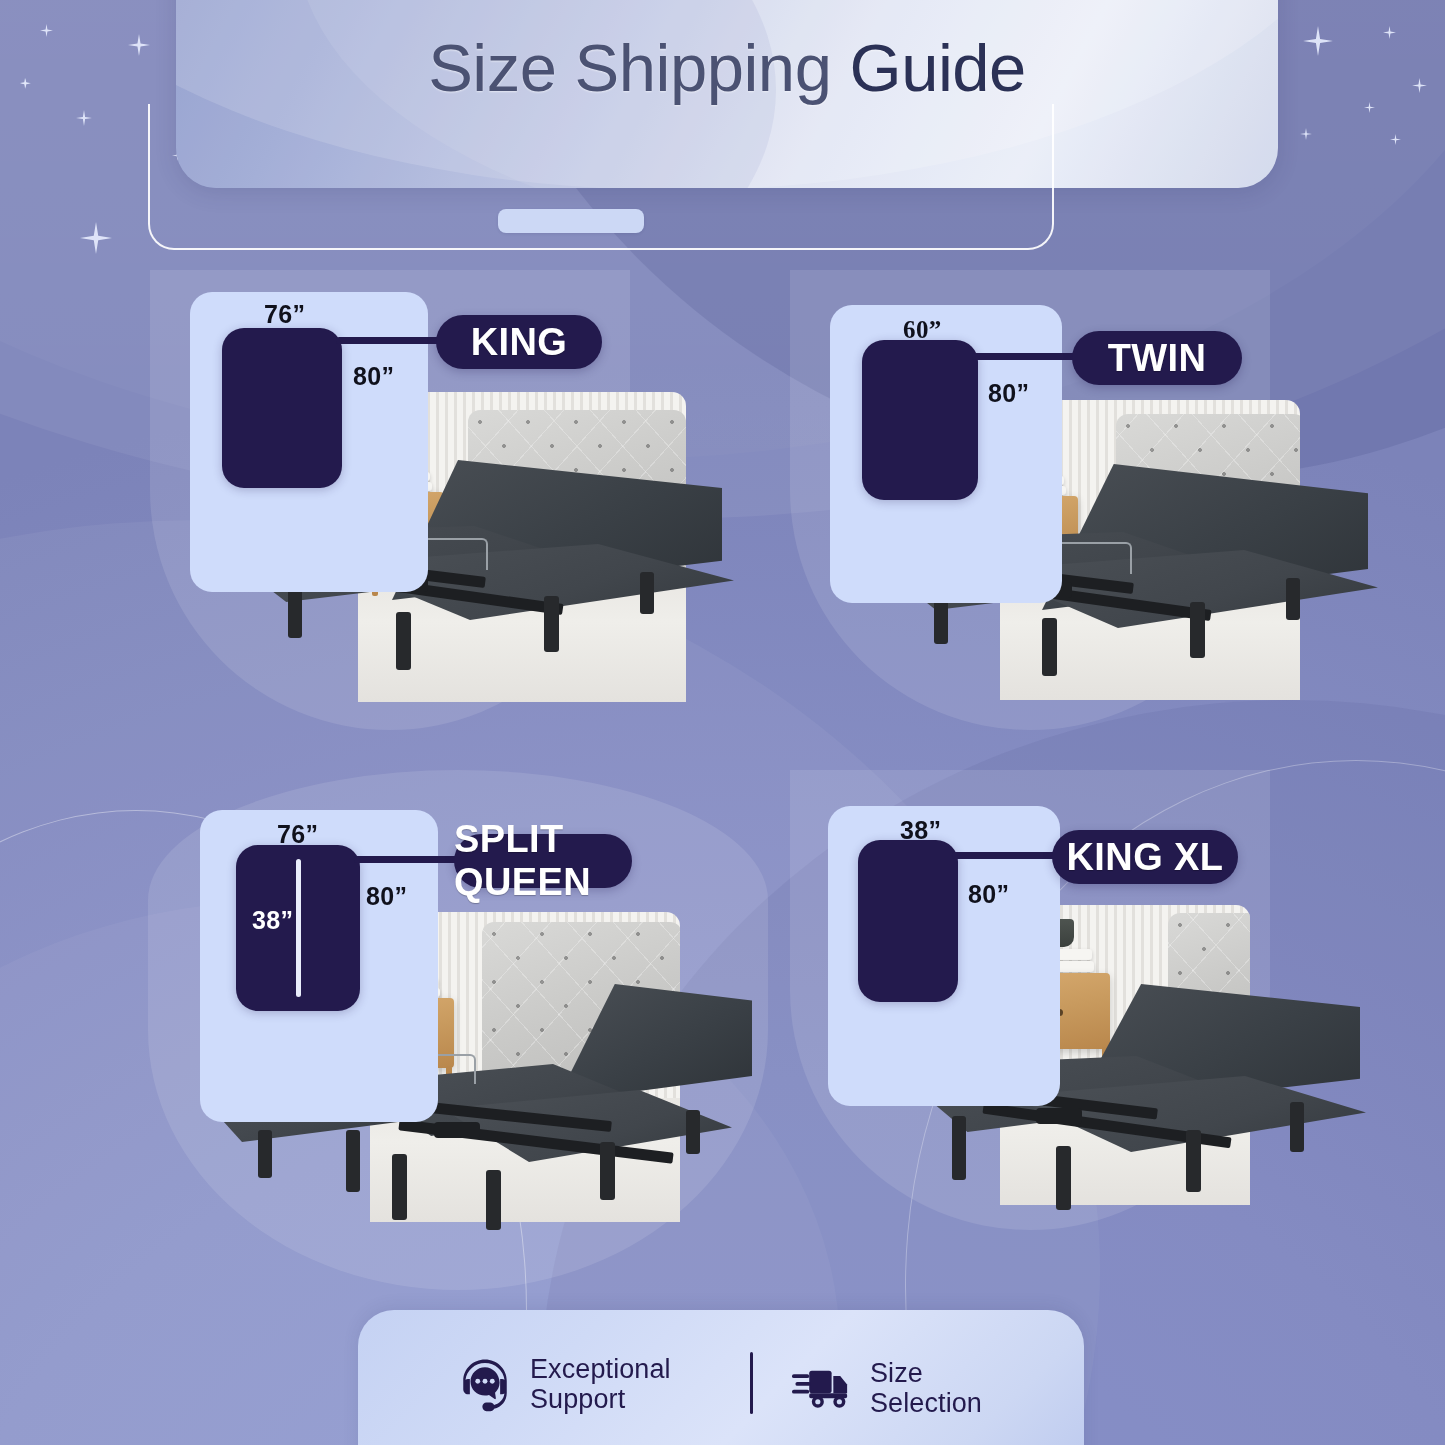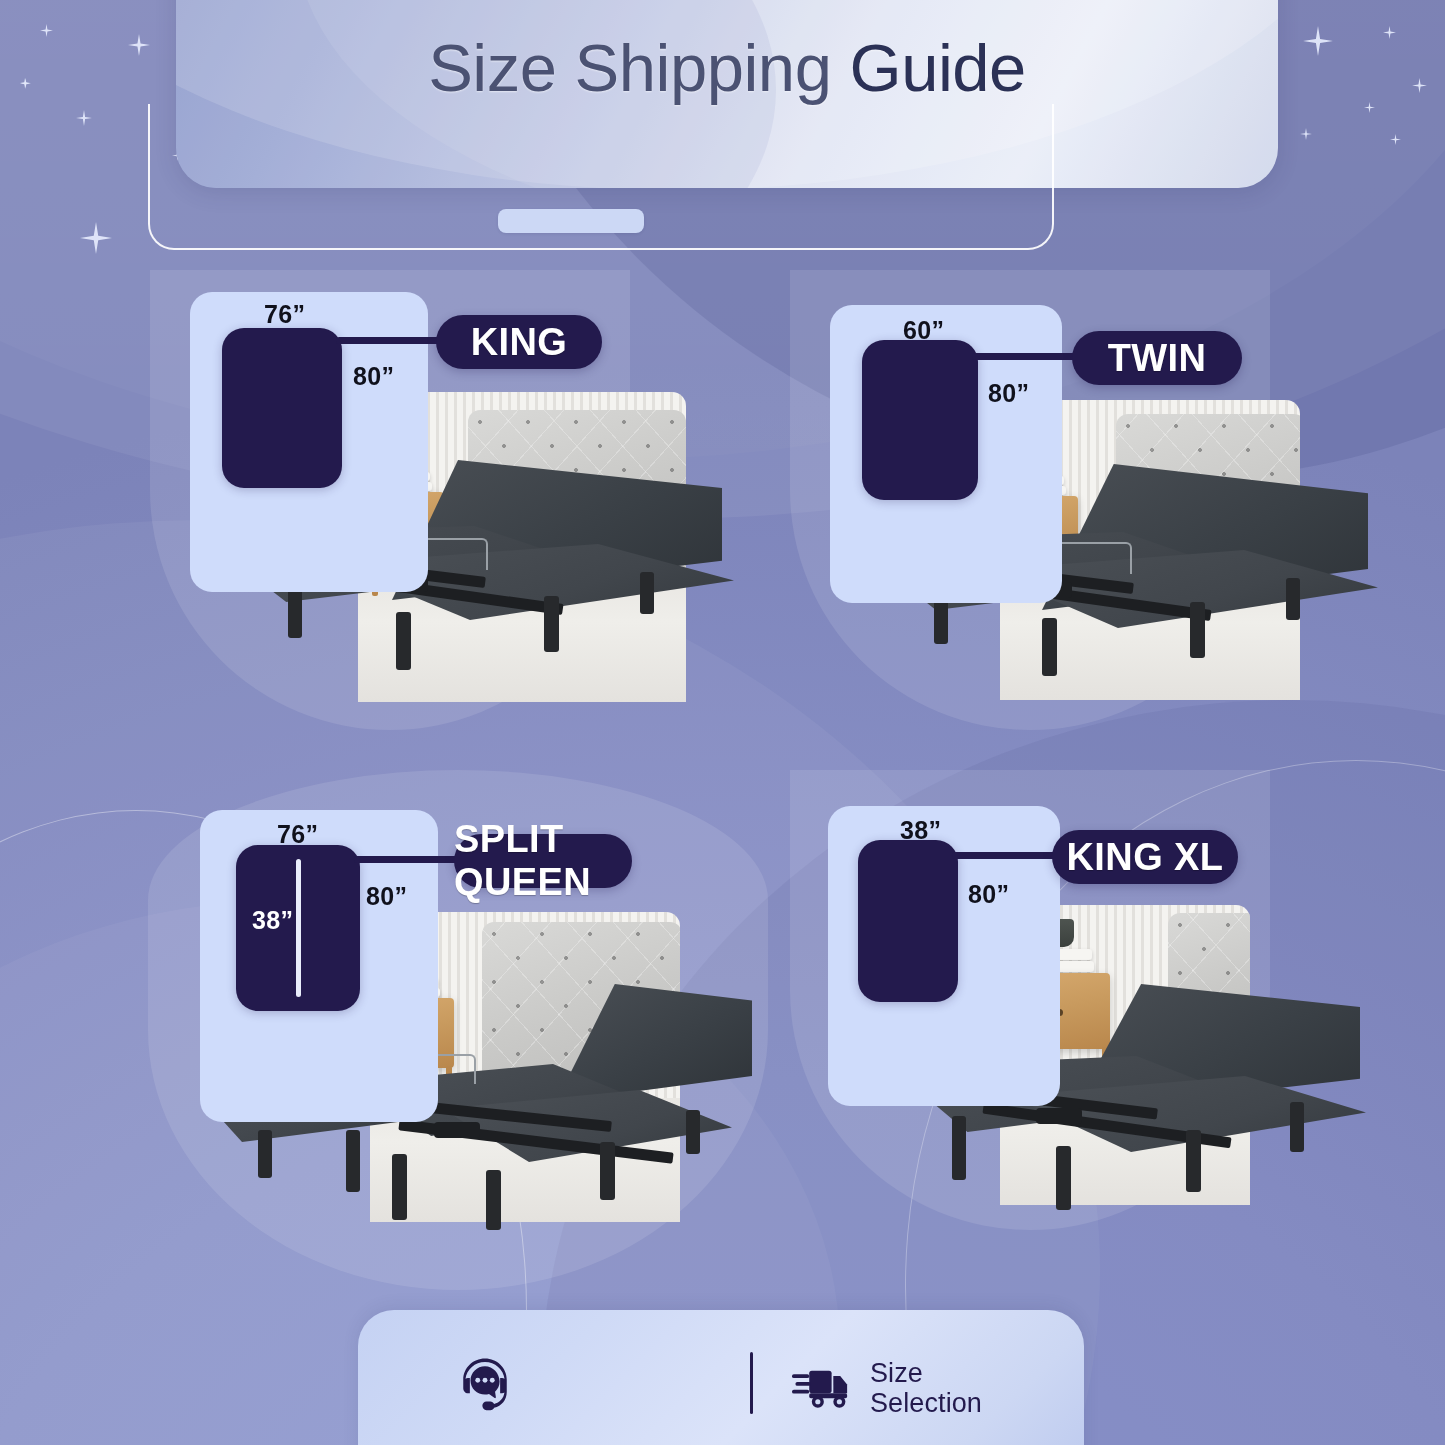--- a/index.html
+++ b/index.html
@@ -258,21 +258,21 @@
       <div class="bed-rail" style="left:106px;top:136px;width:260px;height:11px;transform:rotate(8deg);"></div>
       <div class="bed-rail" style="left:180px;top:126px;width:46px;height:16px;border-radius:4px;"></div>
       <div class="bed-post" style="left:88px;top:134px;width:14px;height:54px;"></div>
       <div class="bed-post" style="left:196px;top:162px;width:15px;height:58px;"></div>
       <div class="bed-post" style="left:344px;top:146px;width:15px;height:56px;"></div>
       <div class="bed-post" style="left:440px;top:122px;width:14px;height:42px;"></div>
     </div>
 
     <div class="panel" style="left:830px;top:305px;width:232px;height:298px;"></div>
     <div class="mattress" style="left:862px;top:340px;width:116px;height:160px;"></div>
-    <div class="dim" style="left:903px;top:316px;">60”</div>
+    <div class="dim" style="left:903px;top:316px;font-family:Liberation Serif, serif;">60”</div>
     <div class="dim" style="left:988px;top:379px;">80”</div>
 
     <div class="tail" style="left:972px;top:353px;width:120px;"></div>
     <div class="badge" style="left:1072px;top:331px;width:170px;height:54px;">
       <span class="badge-text">TWIN</span>
     </div>
   </div>
 
   <div class="card">
     <div class="blob blob-bl"></div>
@@ -375,20 +375,24 @@
   <div class="footer">
     <div class="feat" style="left:98px;top:44px;">
       <span style="width:58px;height:58px;">
         <svg viewBox="0 0 64 64" width="58" height="58" aria-hidden="true">
           <path fill="#231a4d" d="M32 5C18.7 5 8 15.4 8 28.3v9.4c0 3.1 2.3 5.6 5.2 5.6h2.1V26.6h-2.1c-1 0-1.9.3-2.7.8C11.6 17.1 20.9 8.8 32 8.8s20.4 8.3 21.5 18.6c-.8-.5-1.7-.8-2.7-.8h-2.1v16.7h2.1c1 0 1.9-.3 2.6-.8-.6 6.2-5.3 11.2-11.4 12.6-.7-1.5-2.3-2.6-4.1-2.6h-4.3c-2.5 0-4.5 2-4.5 4.4S31.1 62 33.6 62h4.3c1.9 0 3.5-1.1 4.2-2.8C50.4 57.6 56 50.4 56 41.9v-3.6c0-.1 0-.2 0-.3v-9.7C56 15.4 45.3 5 32 5z"></path>
           <path fill="#231a4d" d="M32 13.5c-8.8 0-16 7-16 15.7 0 8.6 7.2 15.6 16 15.6 1.5 0 3-.2 4.4-.6l6.3 4.4c.6.4 1.4-.1 1.3-.8l-.9-6.1c3.1-2.9 5-6.9 5-11.3-.1-9.1-7.3-16.9-16.1-16.9z"></path>
           <circle cx="24" cy="29" r="2.7" fill="#cfdaf6"></circle>
           <circle cx="32" cy="29" r="2.7" fill="#cfdaf6"></circle>
           <circle cx="40" cy="29" r="2.7" fill="#cfdaf6"></circle>
         </svg>
+      </span>
+      <span class="feat-label">
+        <span>Exceptional</span><br>
+        <span>Support</span>
       </span>
     </div>
 
     <div class="divider" style="left:392px;top:42px;"></div>
 
     <div class="feat" style="left:434px;top:48px;">
       <span style="width:62px;height:50px;">
         <svg viewBox="0 0 72 52" width="62" height="50" aria-hidden="true">
           <rect x="20" y="6" width="26" height="26" rx="3" fill="#231a4d"></rect>
           <path fill="#231a4d" d="M48 12h8l8 10v10h-16z"></path>

